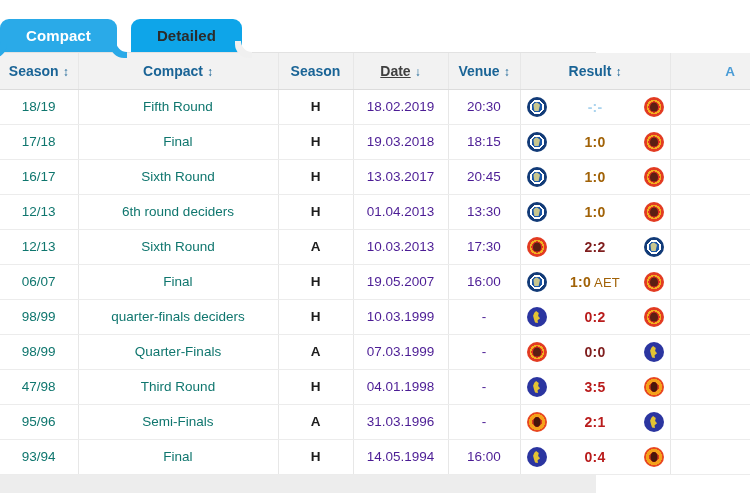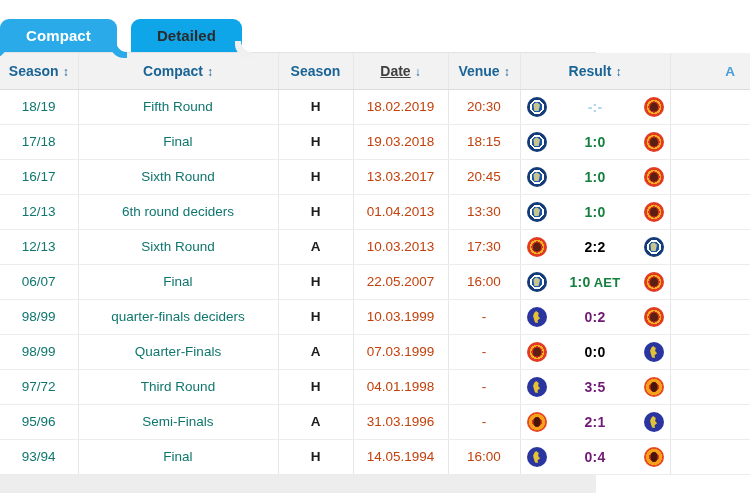--- a/index.html
+++ b/index.html
@@ -114,41 +114,41 @@
   col.c-matchday { width: 200px; }
   col.c-venue    { width: 75px; }
   col.c-date     { width: 95px; }
   col.c-time     { width: 72px; }
   col.c-result   { width: 150px; }
   col.c-extra    { width: 120px; }
 
   
   .link-blue { color: #0f766e; }
   .venue     { color: #1d1d1d; font-weight: bold; font-size: 13px; }
-  .muted     { color: #c2410c; font-size: 13px; margin-top: 26px; }
+  .muted     { color: #4c1d95; font-size: 13px; margin-top: 26px; }
 
   
   td.result-cell { padding: 0 10px; }
   .result-row {
     display: flex;
     align-items: center;
     justify-content: space-between;
     height: 100%;
   }
   .score {
     flex: 1 1 auto;
     text-align: center;
     font-weight: bold;
     font-size: 14px;
     letter-spacing: .2px;
   }
-  .score .aet { font-weight: bold; font-size: 13px; text-align: right; }
-  .score.win  { color: #15803d; }
-  .score.draw { color: #000000; }
-  .score.loss { color: #701a75; }
+  .score .aet { font-weight: normal; font-size: 13px; text-align: right; }
+  .score.win  { color: #a16207; }
+  .score.draw { color: #7f1d1d; }
+  .score.loss { color: #b91c1c; }
   .score.none { color: #a9d3ee; font-weight: bold; }
 
   
   .crest {
     position: relative;
     width: 20px; height: 20px;
     border-radius: 50%;
     flex: 0 0 20px;
     overflow: hidden;
   }
@@ -339,21 +339,21 @@
                 <span class="score draw"><span>2:2</span></span>
                 <span class="crest chelsea"></span>
               </div>
             </td>
             <td class="extra"></td>
           </tr>
           <tr>
             <td class="link-blue"><span>06/07</span></td>
             <td class="link-blue"><span>Final</span></td>
             <td class="venue"><span>H</span></td>
-            <td class="muted"><span>22.05.2007</span></td>
+            <td class="muted"><span>19.05.2007</span></td>
             <td class="muted"><span>16:00</span></td>
             <td class="result-cell">
               <div class="result-row">
                 <span class="crest chelsea"></span>
                 <span class="score win"><span>1:0</span><span class="aet"> AET</span></span>
                 <span class="crest manutd"></span>
               </div>
             </td>
             <td class="extra"></td>
           </tr>
@@ -381,21 +381,21 @@
             <td class="result-cell">
               <div class="result-row">
                 <span class="crest manutd"></span>
                 <span class="score draw"><span>0:0</span></span>
                 <span class="crest chelsea-old"></span>
               </div>
             </td>
             <td class="extra"></td>
           </tr>
           <tr>
-            <td class="link-blue"><span>97/72</span></td>
+            <td class="link-blue"><span>47/98</span></td>
             <td class="link-blue"><span>Third Round</span></td>
             <td class="venue"><span>H</span></td>
             <td class="muted"><span>04.01.1998</span></td>
             <td class="muted"><span>-</span></td>
             <td class="result-cell">
               <div class="result-row">
                 <span class="crest chelsea-old"></span>
                 <span class="score loss"><span>3:5</span></span>
                 <span class="crest manutd-old"></span>
               </div>

